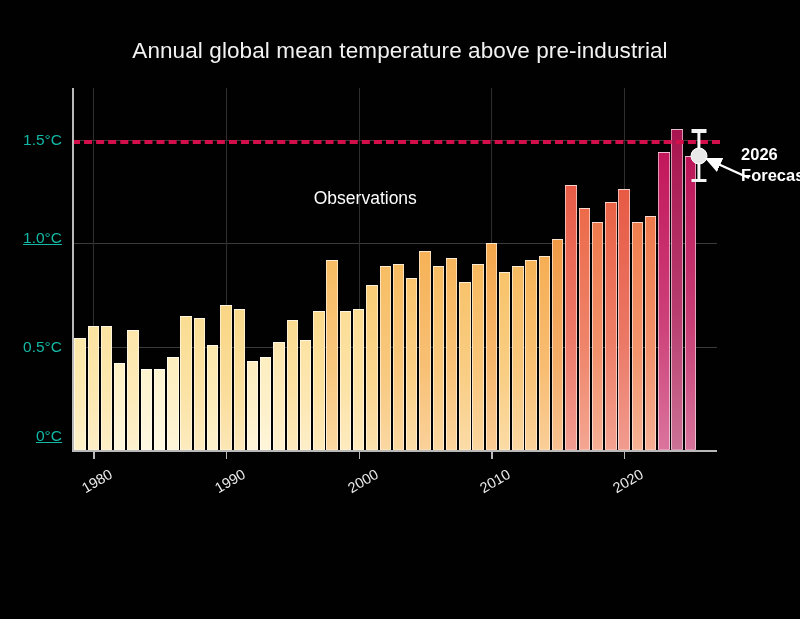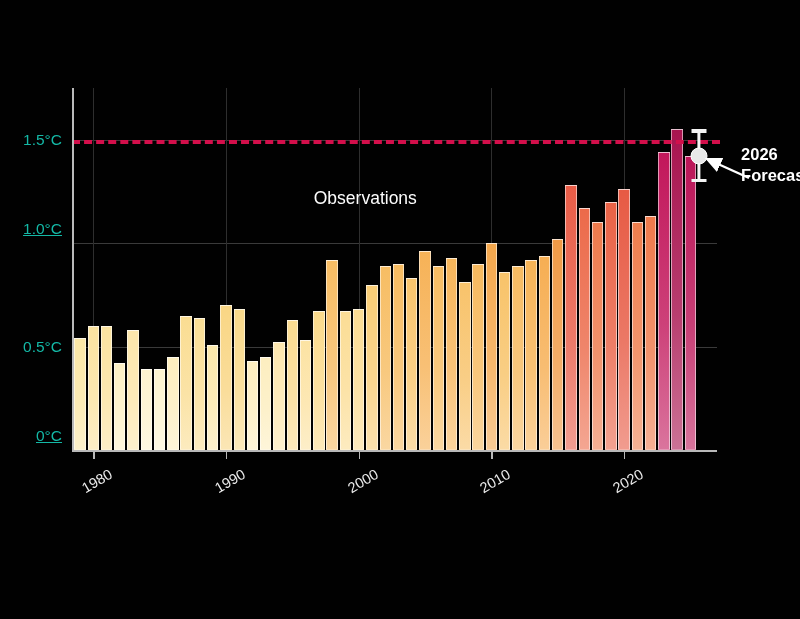--- a/index.html
+++ b/index.html
@@ -67,20 +67,21 @@
   .fc-arrow{position:absolute;}
 
   
   .footer{position:absolute;left:0;top:500px;width:800px;height:119px;}
 </style>
 </head>
 <body>
 
 <div id="root">
 
+  <div class="chart-title">Annual global mean temperature above pre-industrial</div>
 
   <div class="plot">
     <div class="plot-inner">
       <div id="gridlines">
           <div class="gridline" style="top: 258.571px;"></div>
           <div class="gridline" style="top: 155.143px;"></div>
           <div class="gridline" style="top: 51.7143px;"></div>
           <div style="position: absolute; top: 0px; width: 1px; height: 362px; background: rgb(46, 46, 46); left: 21.2346px;"></div>
           <div style="position: absolute; top: 0px; width: 1px; height: 362px; background: rgb(46, 46, 46); left: 153.951px;"></div>
           <div style="position: absolute; top: 0px; width: 1px; height: 362px; background: rgb(46, 46, 46); left: 286.667px;"></div>
@@ -156,21 +157,21 @@
             <div class="fc-stem" style="top:4px;height:51.71428571428572px"></div>
             <div class="fc-cap" style="top:4px"></div>
             <div class="fc-cap" style="top:53.71428571428572px"></div>
             <div class="fc-dot" style="top:30.891428571428605px"></div>
           </div>
         </div>
     </div>
     <div class="ylabels" id="ylabels">
         <div class="ylab" style="top: 348px; text-decoration: underline;">0°C</div>
         <div class="ylab" style="top: 258.571px;">0.5°C</div>
-        <div class="ylab" style="top: 141px; text-decoration: underline;">1.0°C</div>
+        <div class="ylab" style="top: 150px; text-decoration: underline;">1.0°C</div>
         <div class="ylab" style="top: 51.7143px;">1.5°C</div>
       </div>
     <div id="xlabels">
         <div class="xlab" style="left: 35.2346px;">1980</div>
         <div class="xlab" style="left: 167.951px;">1990</div>
         <div class="xlab" style="left: 300.667px;">2000</div>
         <div class="xlab" style="left: 433.383px;">2010</div>
         <div class="xlab" style="left: 566.099px;">2020</div>
       </div>
   </div>

